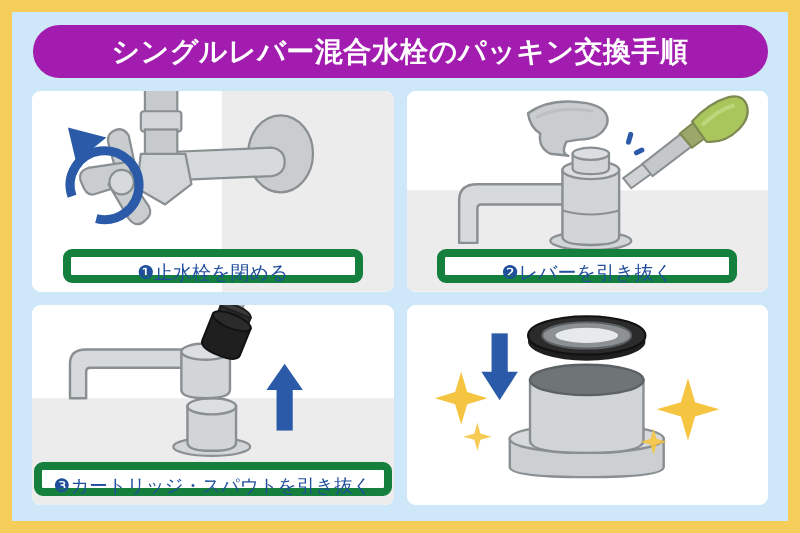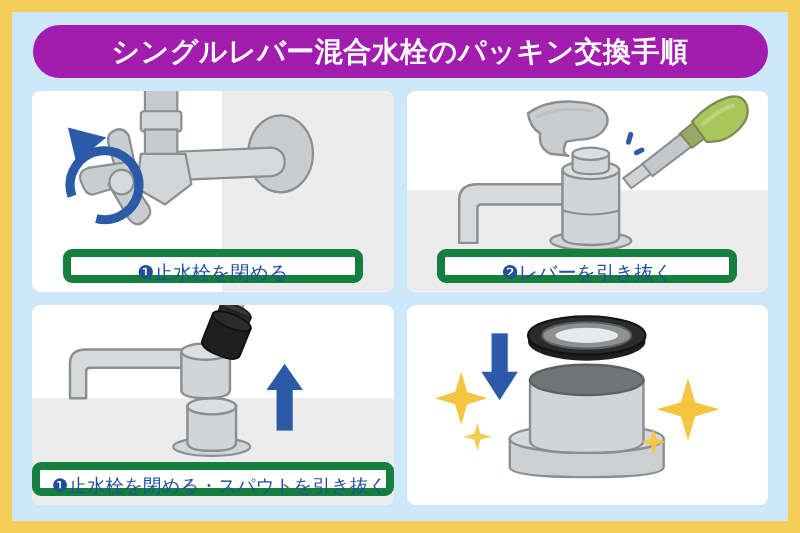--- a/index.html
+++ b/index.html
@@ -215,21 +215,21 @@
               <ellipse cx="200" cy="22" rx="20" ry="7" fill="#2b2b2b" stroke="#121212" stroke-width="2"></ellipse>
             </g>
 
             <g fill="#2b5ba8">
               <rect x="250" y="80" width="16" height="44"></rect>
               <path d="M240 84 L258 58 L276 84 Z"></path>
             </g>
           </svg>
         </div>
         <div class="caption-wrap">
-          <div class="caption wide">❶止水栓を閉める・スパウトを引き抜く</div>
+          <div class="caption wide">❸カートリッジ・スパウトを引き抜く</div>
         </div>
       </div>
 
       <div class="panel">
         <div class="art">
           <svg viewBox="0 0 374 198" preserveAspectRatio="xMidYMid slice" aria-hidden="true">
             <rect x="0" y="0" width="374" height="198" fill="#ffffff"></rect>
 
             <path d="M110 132 L110 160 Q110 170 186 170 Q262 170 262 160 L262 132 Z" fill="#cdd0d2" stroke="#8a8f92" stroke-width="2.4"></path>
             <ellipse cx="186" cy="132" rx="76" ry="14" fill="#d7dadc" stroke="#8a8f92" stroke-width="2.4"></ellipse>

